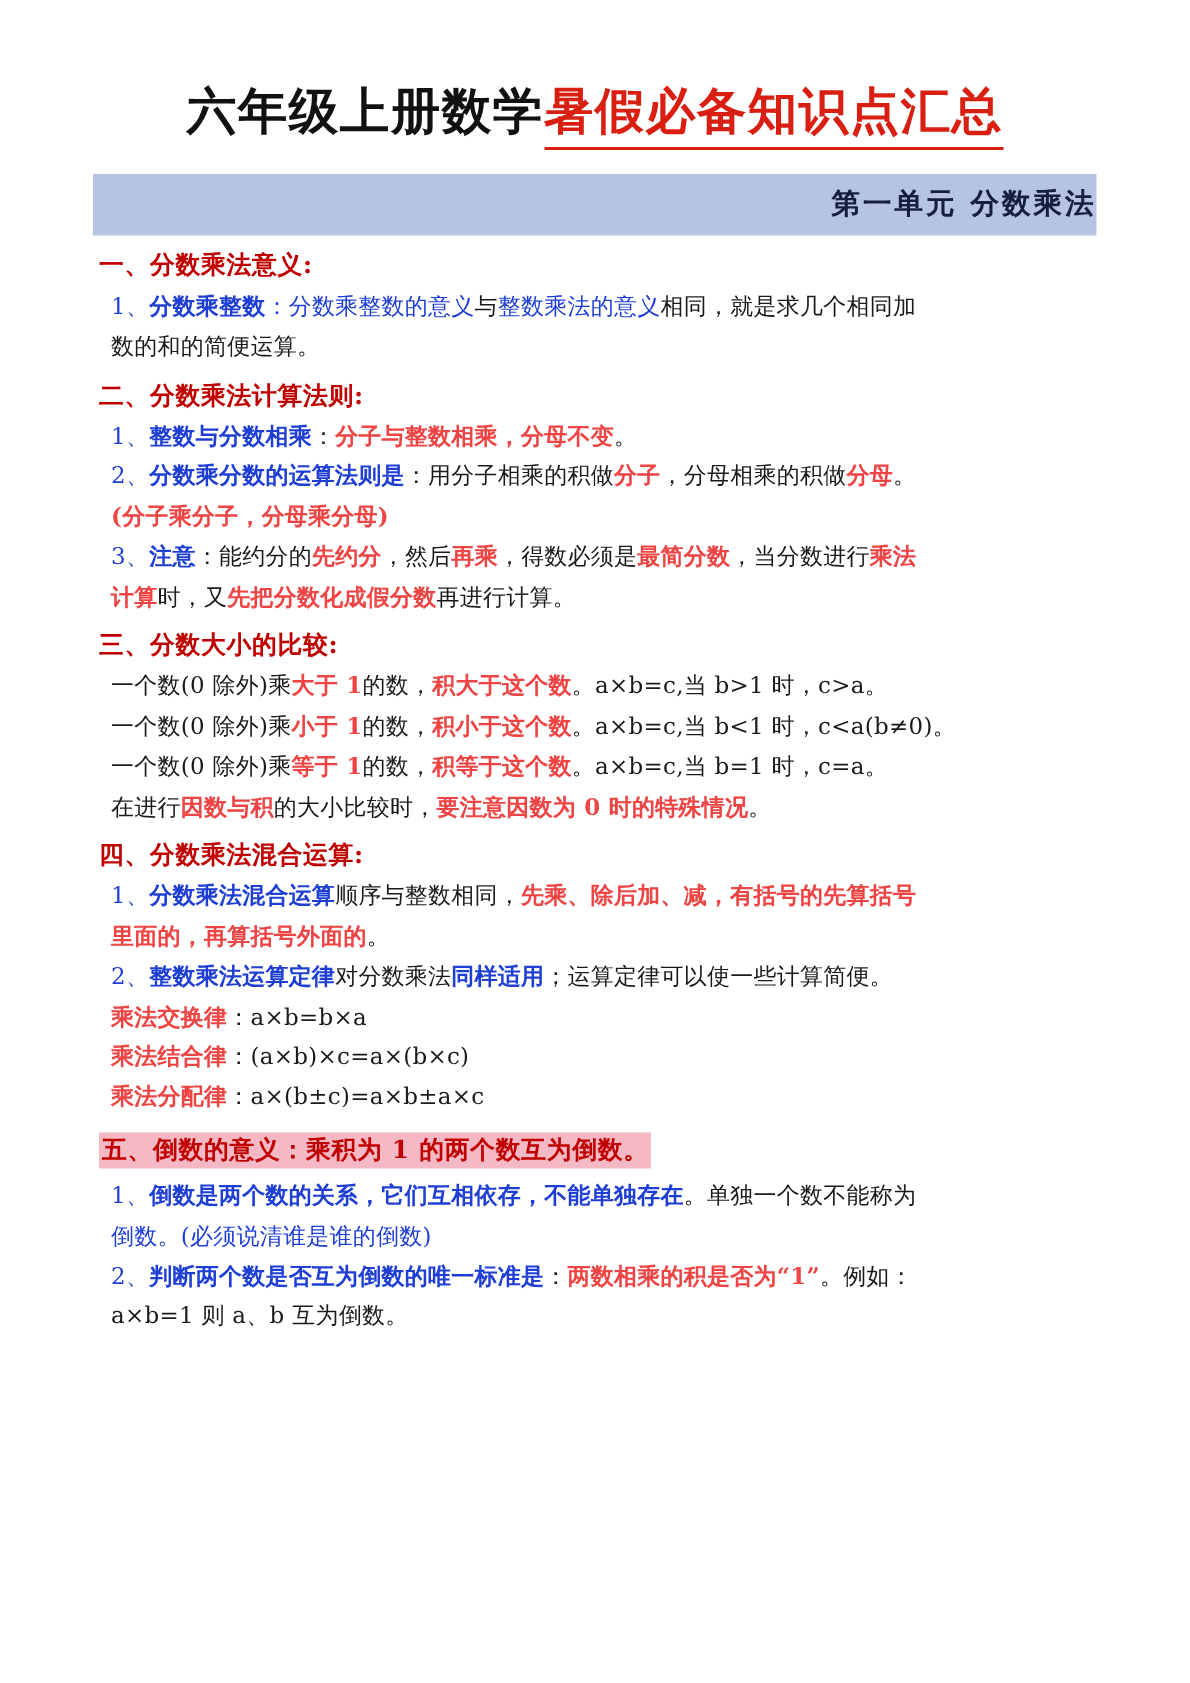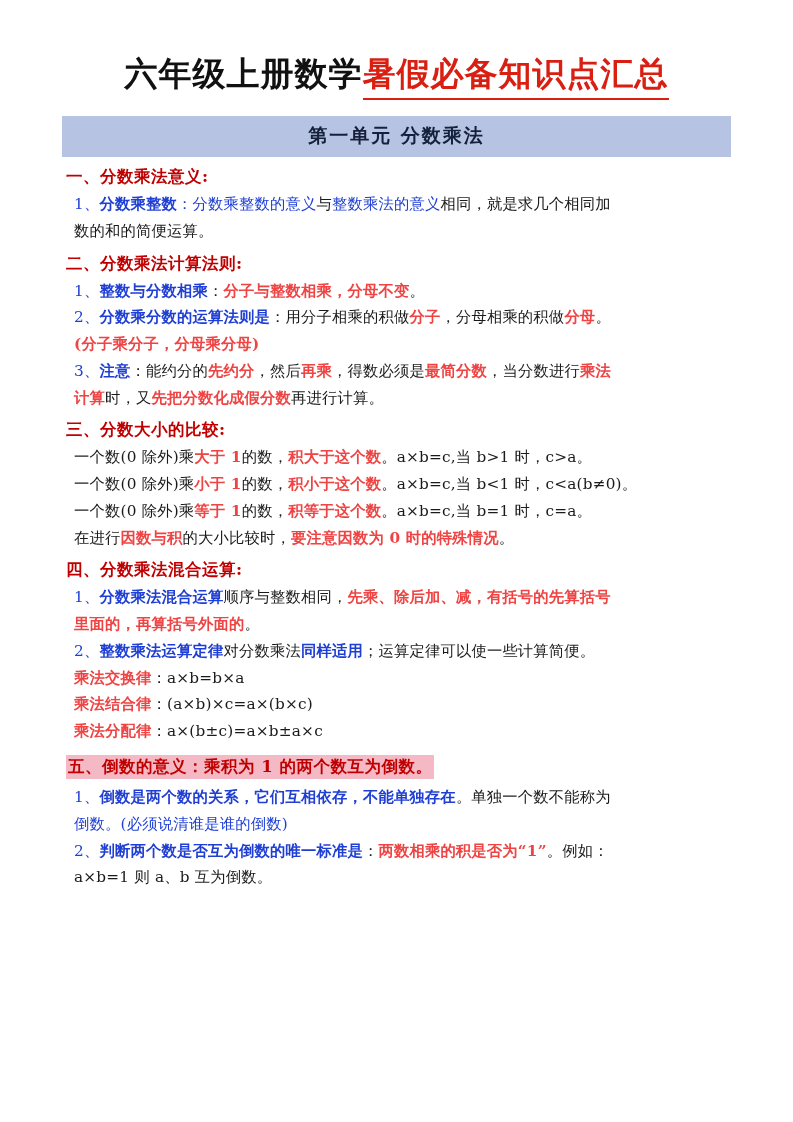--- a/index.html
+++ b/index.html
@@ -43,21 +43,21 @@
     letter-spacing: 1px;
     color: #d81f12;
     border-bottom: 2px solid #d81f12;
     padding-bottom: 1px;
     font-family: "DejaVu Serif", "Liberation Serif", serif;
   }
 
   
   .unit-banner {
     background: #b7c3e2;
-    text-align: center;
+    text-align: right;
     font-size: 19px;
     font-weight: bold;
     color: #14203c;
     padding: 7px 0 8px 0;
     letter-spacing: 2px;
     margin-bottom: 0;
   }
 
   
   .sec-head {

